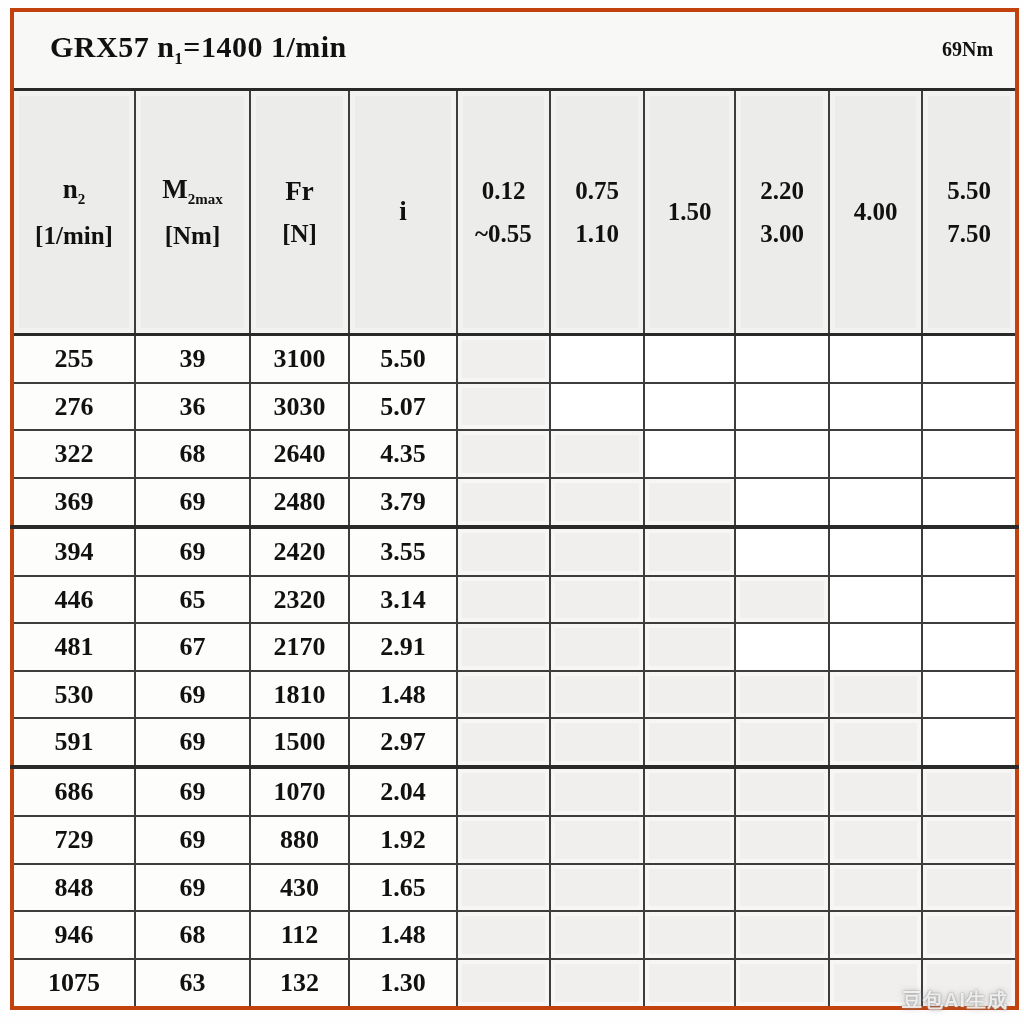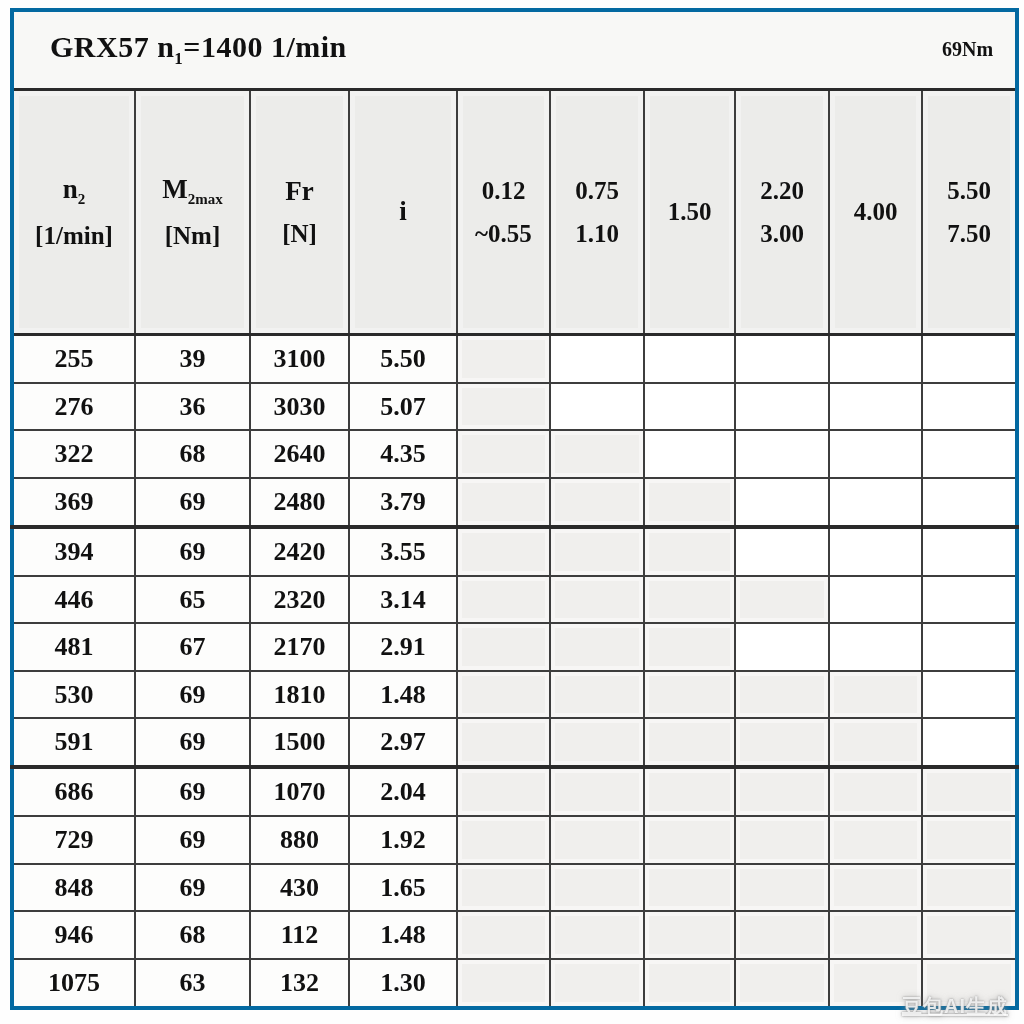--- a/index.html
+++ b/index.html
@@ -1,20 +1,20 @@
 <!DOCTYPE html>
 <html><head>
 <meta charset="utf-8">
 <style>
   html,body{margin:0;padding:0;background:#ffffff;}
   .page{position:relative;width:1024px;height:1024px;background:#fefefe;overflow:hidden;
         font-family:"Liberation Serif","DejaVu Serif",serif;color:#111;}
   table.spec-table{position:absolute;left:10px;top:8px;width:1005px;height:1002px;
         border-collapse:collapse;table-layout:fixed;background:#86efac;
-        border:4px solid #0369a1;}
+        border:4px solid #c2410c;}
   td,th{border:2px solid #3d3d3d;padding:0;vertical-align:middle;text-align:center;}
   
   tr.title-row td{height:50px;background:#f8f8f6;border-bottom:3px solid #2a2a2a;}
   .title-flex{display:flex;justify-content:space-between;align-items:center;
         padding:0 22px 0 36px;}
   .title-left{font-weight:bold;font-size:30px;letter-spacing:.5px;white-space:nowrap;}
   .title-left sub{font-size:17px;}
   .title-right{font-weight:bold;font-size:20px;white-space:nowrap;}
   
   tr.header-row th{height:162px;background:#ececea;font-weight:bold;
@@ -24,25 +24,25 @@
   .h-sym sub{font-size:15px;}
   .h-unit{font-size:25px;margin-top:16px;line-height:1;}
   .ph-line{font-size:25px;line-height:1;}
   .ph-line + .ph-line{margin-top:18px;}
   
   td.val{background:#fdfdfc;font-weight:bold;font-size:26px;}
   td.power{background:#ffffff;}
   td.power.shaded{background:#f0efed;box-shadow:inset 0 0 0 4px rgba(255,255,255,.45);}
   tr.group-start td{border-top:4px solid #2a2a2a;}
   
-  .watermark{position:absolute;right:16px;bottom:4px;
+  .watermark{position:absolute;right:16px;bottom:10px;
         font-family:"Liberation Sans","DejaVu Sans",sans-serif;
         font-size:20px;font-weight:bold;color:rgba(255,255,255,.82);
         text-shadow:0 0 2px rgba(130,130,130,.95),0 0 6px rgba(150,150,150,.6);
-        letter-spacing:1px;pointer-events:none;text-decoration:underline;}
+        letter-spacing:1px;pointer-events:none;}
 </style>
 </head>
 <body>
 
 <div class="page">
   <table class="spec-table">
     <colgroup id="cols">
         <col style="width: 123px;">
         <col style="width: 115px;">
         <col style="width: 99px;">

